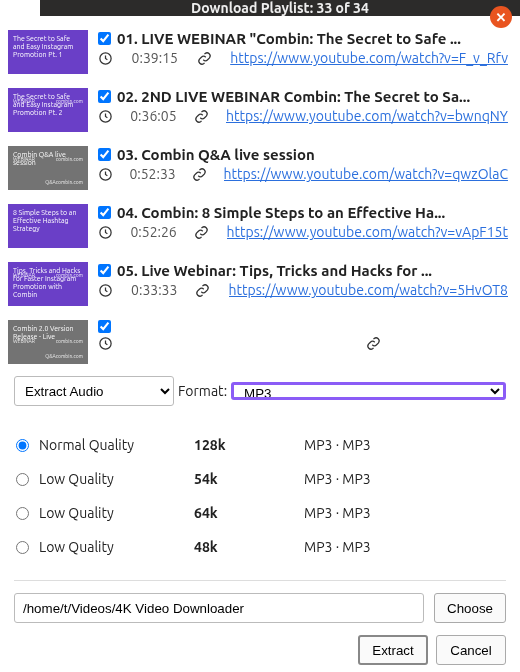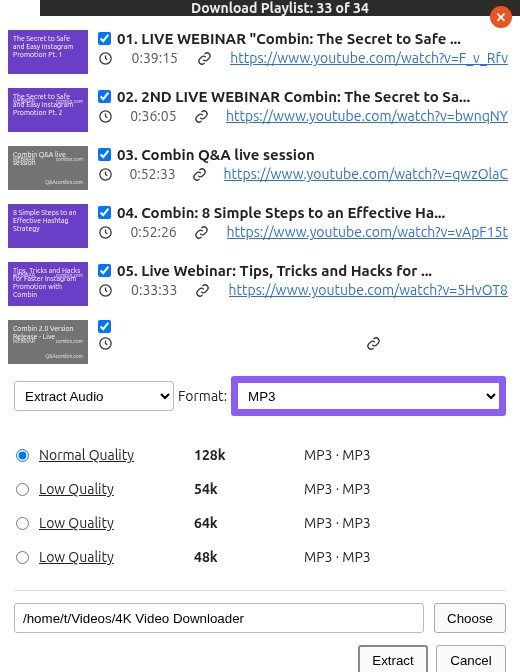--- a/index.html
+++ b/index.html
@@ -122,36 +122,36 @@
     width: 160px;
     height: 30px;
     border: 1px solid #bbb;
     border-radius: 3px;
     padding: 0 6px;
     background: #fff;
   }
   .fmt-label { color: #222; }
   select.fmt {
     flex: 1;
-    height: 40px;
-    border: 7px solid #8b5cf6;
+    height: 18px;
+    border: 3px solid #8b5cf6;
     border-radius: 3px;
     padding: 0 6px;
     background: #fff;
   }
   .quality-table {
     padding: 0 14px 8px 14px;
   }
   .qrow {
     display: flex;
     align-items: center;
     height: 34px;
   }
   .qrow input[type=radio] { margin: 0 10px 0 2px; }
-  .qname { width: 155px; text-decoration: underline; }
+  .qname { width: 155px; }
   .qbit { width: 110px; font-weight: 700; }
   .qcodec { }
   .hr {
     border: none;
     border-top: 1px solid #ddd;
     margin: 8px 14px;
   }
   .pathrow {
     display: flex;
     gap: 10px;

